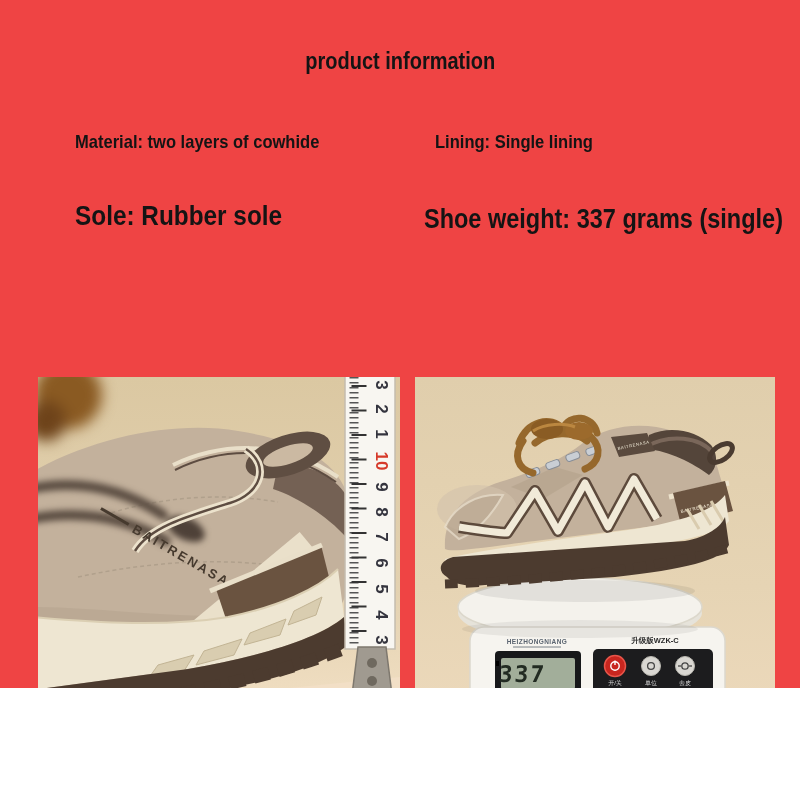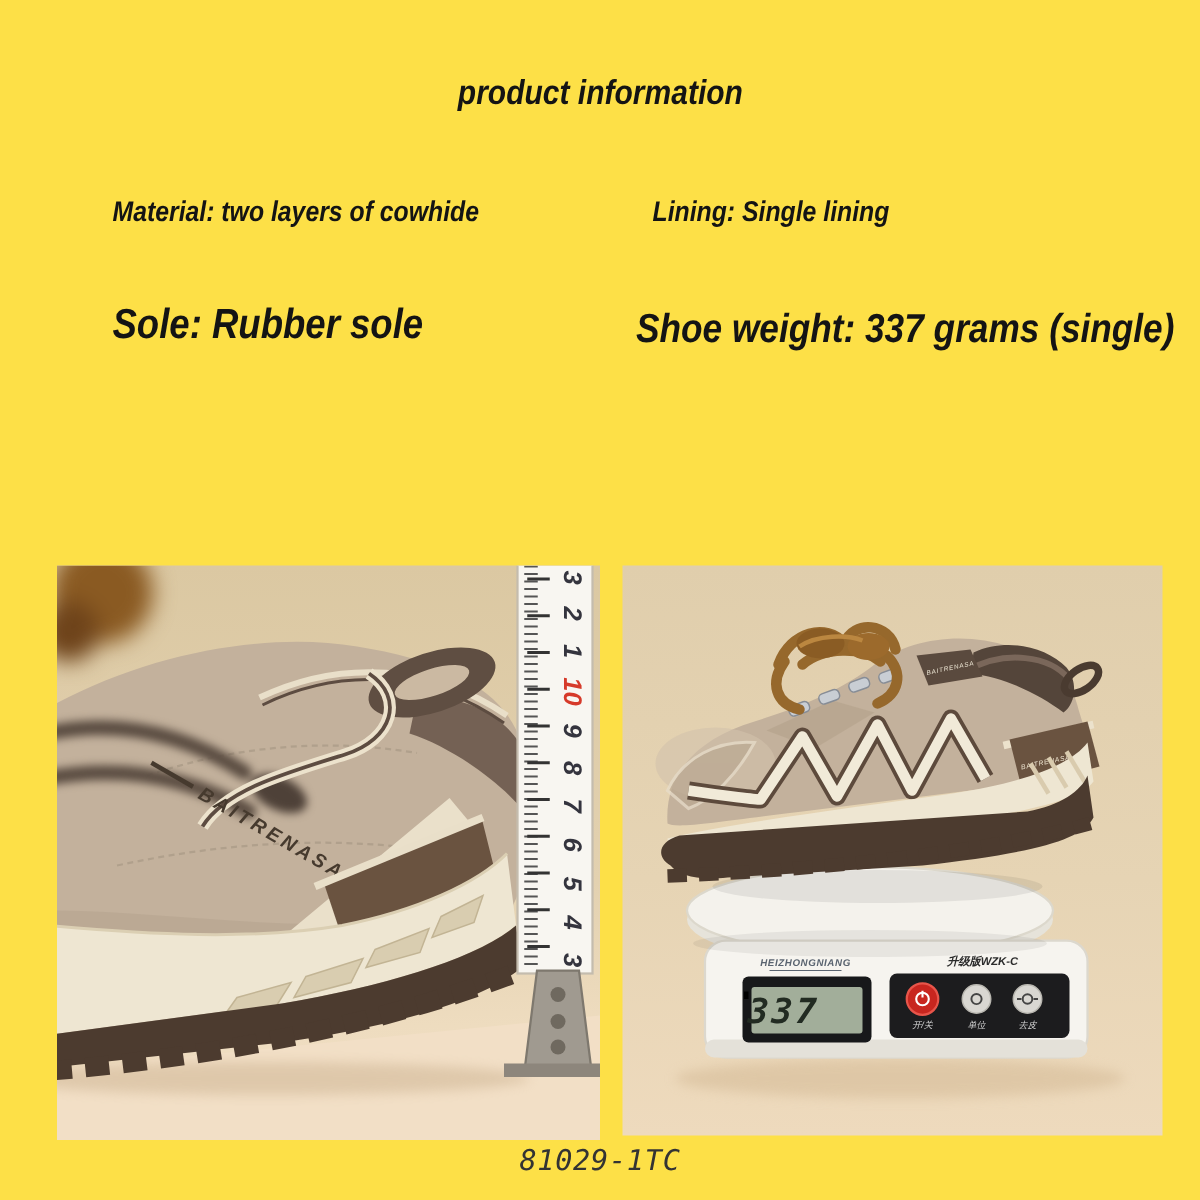--- a/index.html
+++ b/index.html
@@ -1,17 +1,17 @@
 <!DOCTYPE html>
 <html><head>
 <meta charset="utf-8">
 <style>
   html,body{margin:0;padding:0;background:#fff;}
-  #page{position:relative;width:800px;height:800px;background:#fde047;overflow:hidden;
-        font-family:"Liberation Sans",sans-serif;color:#141414;font-style:italic;}
+  #page{position:relative;width:800px;height:688px;background:#ef4444;overflow:hidden;
+        font-family:"Liberation Sans",sans-serif;color:#141414;}
   .cond{display:inline-block;transform:scaleX(.87);transform-origin:0 50%;white-space:nowrap;}
   .cond-c{display:inline-block;transform:scaleX(.87);transform-origin:50% 50%;white-space:nowrap;}
   .abs{position:absolute;}
   .title{top:48px;left:0;width:800px;text-align:center;font-size:23px;font-weight:bold;}
   .r1l{top:131px;left:75px;font-size:19px;font-weight:bold;}
   .r1r{top:131px;left:435px;font-size:19px;font-weight:bold;text-align:right;}
   .r2l{top:200px;left:75px;font-size:28px;font-weight:bold;text-align:center;}
   .r2r{top:204px;left:424px;font-size:27px;font-weight:bold;}
   .r3l{top:276px;left:110px;font-size:25px;font-weight:bold;}
   .r3r{top:275px;left:430px;font-size:26px;font-weight:bold;}

